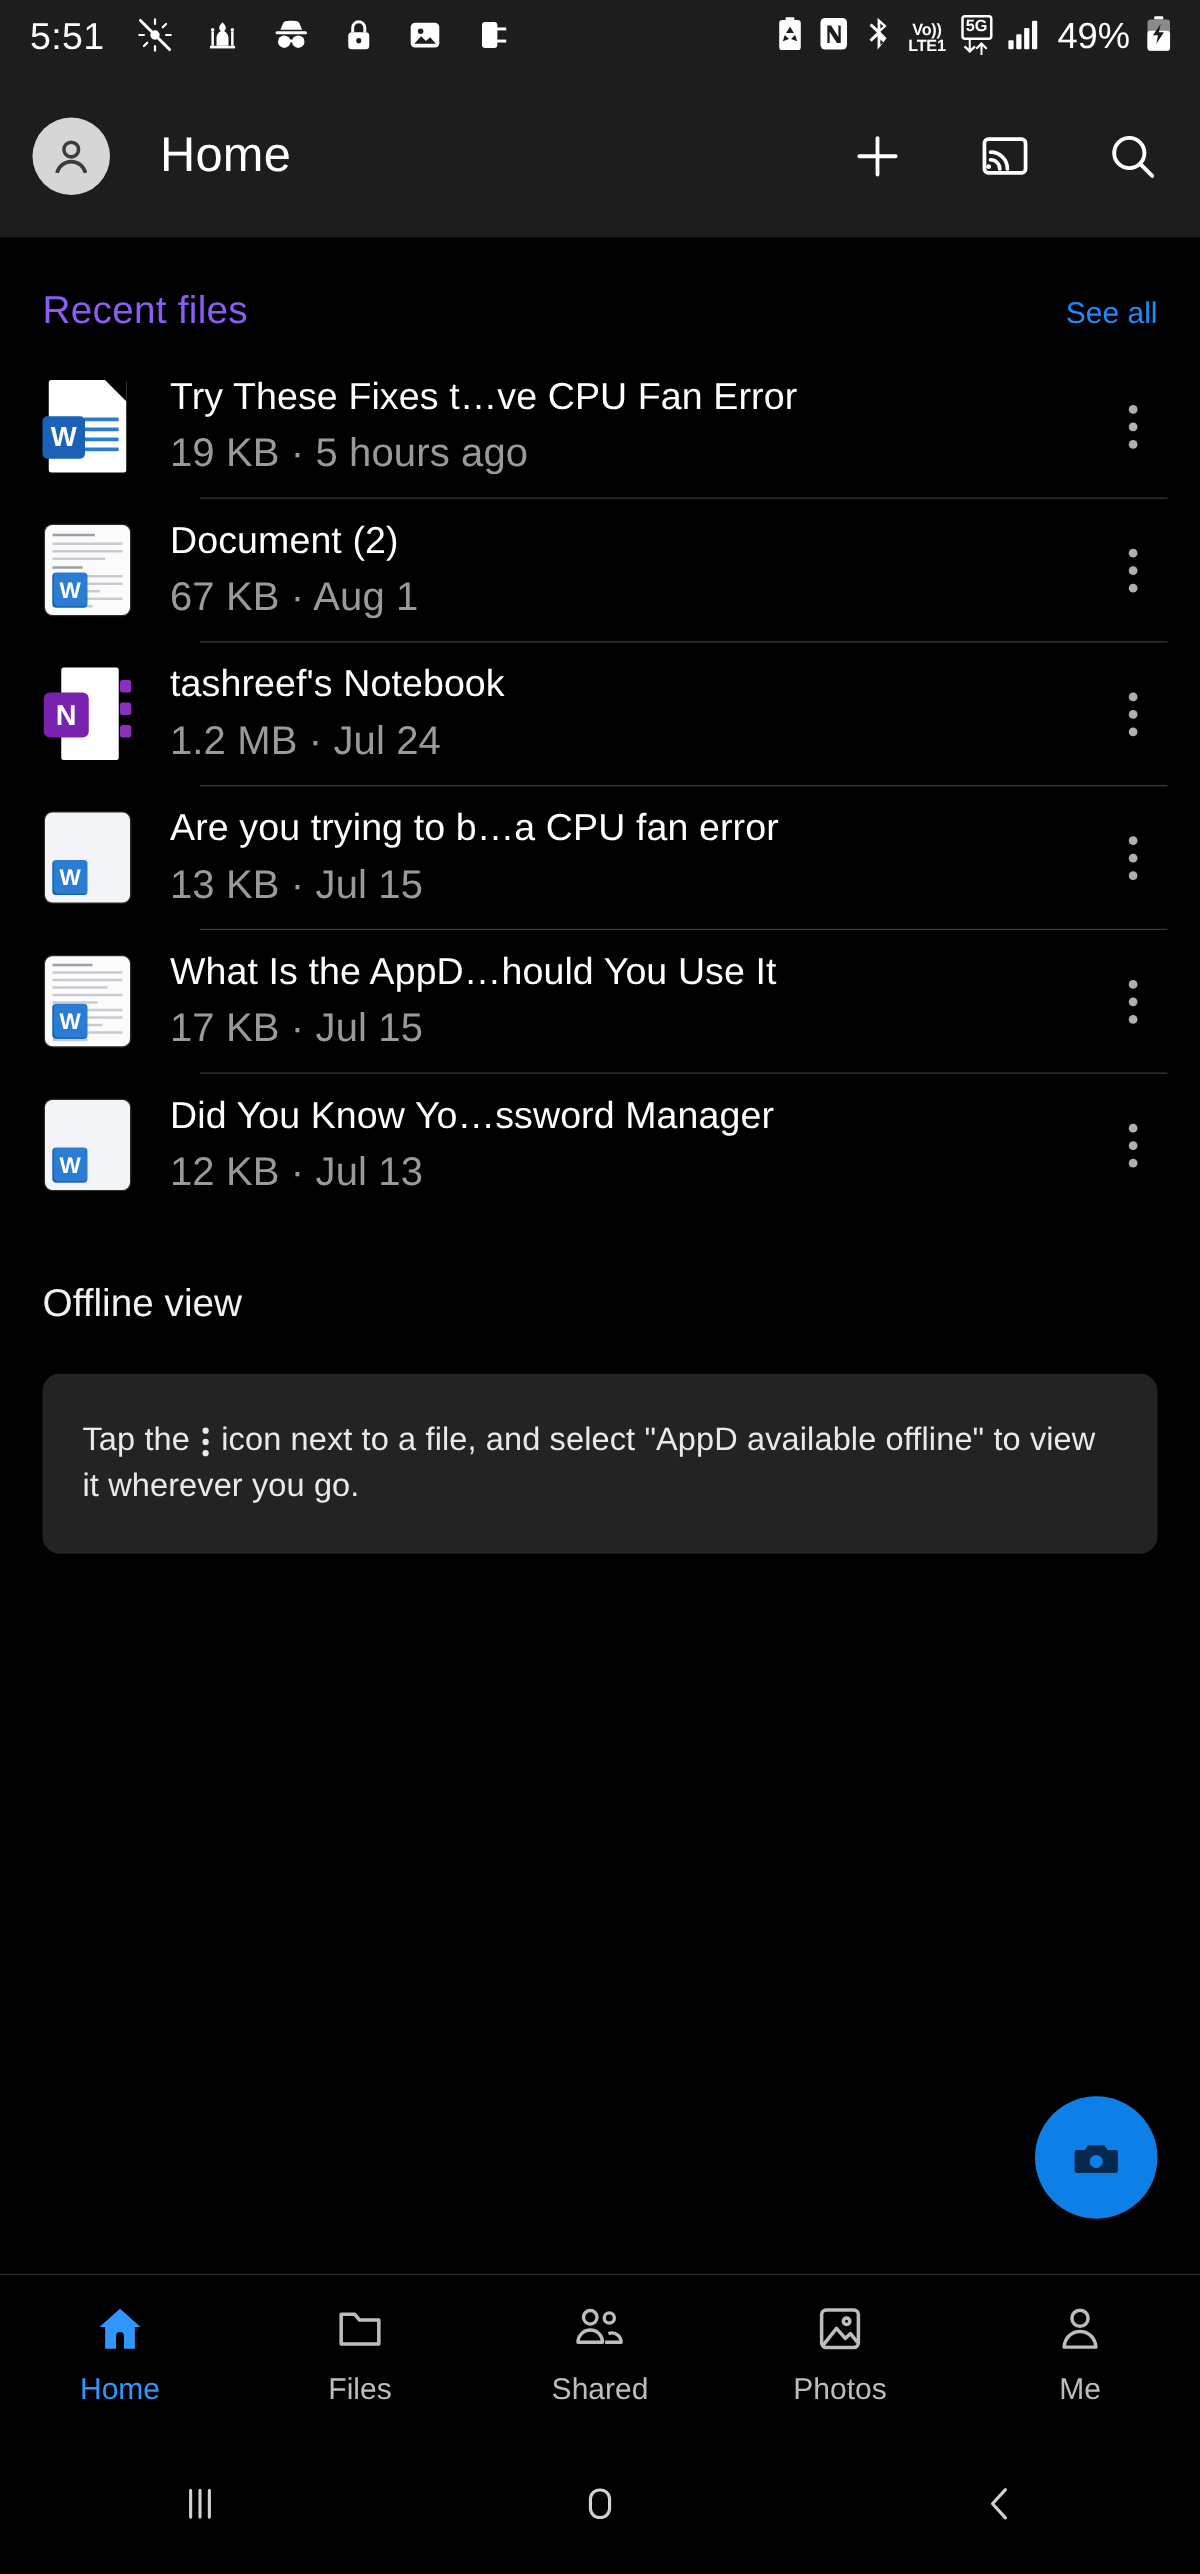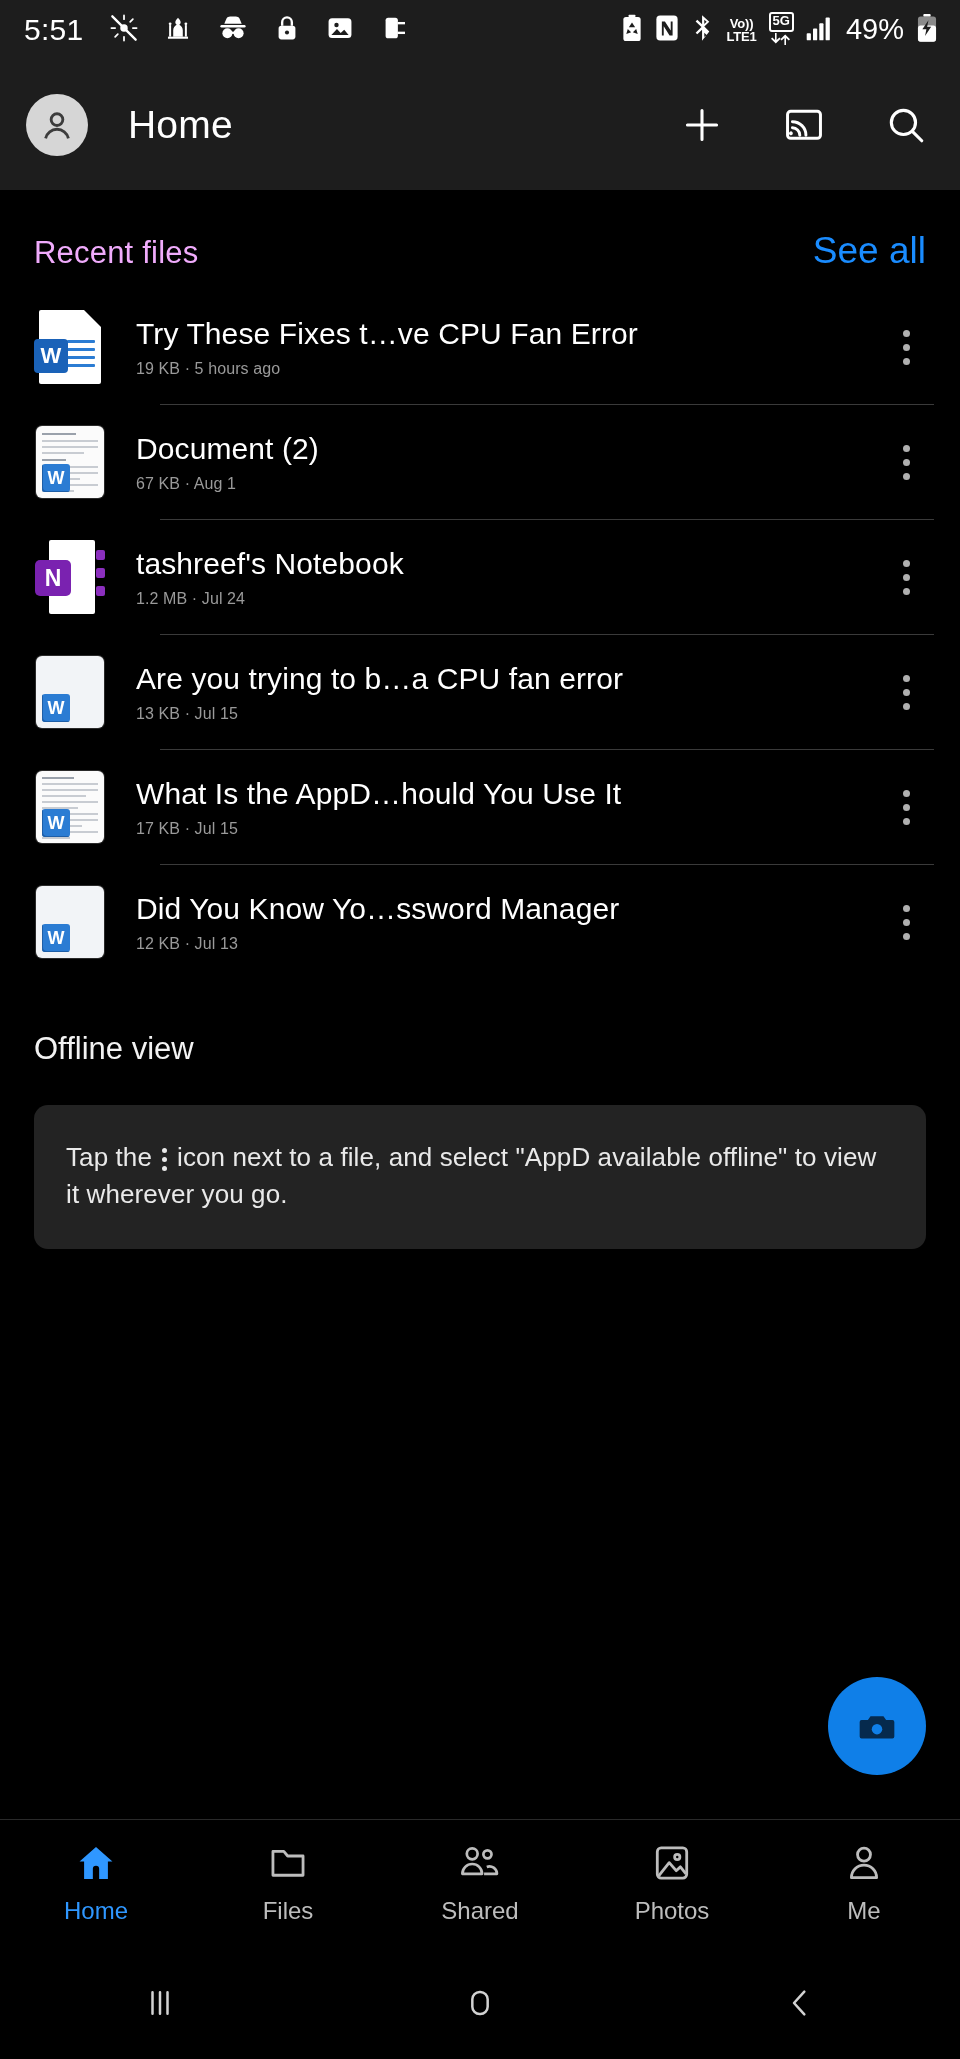--- a/index.html
+++ b/index.html
@@ -100,28 +100,28 @@
     overflow: hidden;
   }
 
   .section-head {
     display: flex;
     align-items: baseline;
     justify-content: space-between;
     padding: 40px 34px 0 34px;
   }
   .section-title {
-    color: #f0abfc;
+    color: #8b5cf6;
     font-size: 31px;
     font-weight: 500;
     letter-spacing: 0.2px;
   }
   .see-all {
     color: #1a8cff;
-    font-size: 37px;
+    font-size: 24px;
     font-weight: 400;
   }
 
   .file-list { padding: 18px 0 0 0; }
 
   .file-row {
     display: flex;
     align-items: center;
     padding: 0 26px 0 34px;
     height: 114px;
@@ -142,21 +142,21 @@
   .file-name {
     color: #ffffff;
     font-size: 30px;
     font-weight: 400;
     white-space: nowrap;
     overflow: hidden;
     letter-spacing: 0.1px;
   }
   .file-sub {
     color: #9a9a9a;
-    font-size: 16px;
+    font-size: 32px;
     font-weight: 400;
     margin-top: 9px;
     letter-spacing: 0.1px;
   }
   .kebab {
     width: 56px; height: 80px;
     flex: 0 0 auto;
     display: flex; flex-direction: column;
     align-items: center; justify-content: center;
     gap: 7px;

